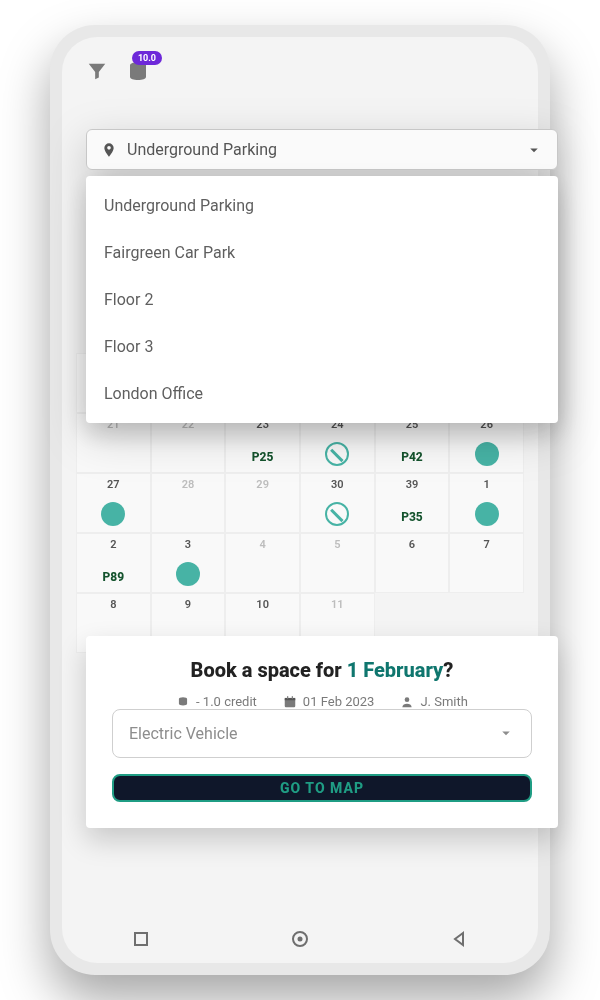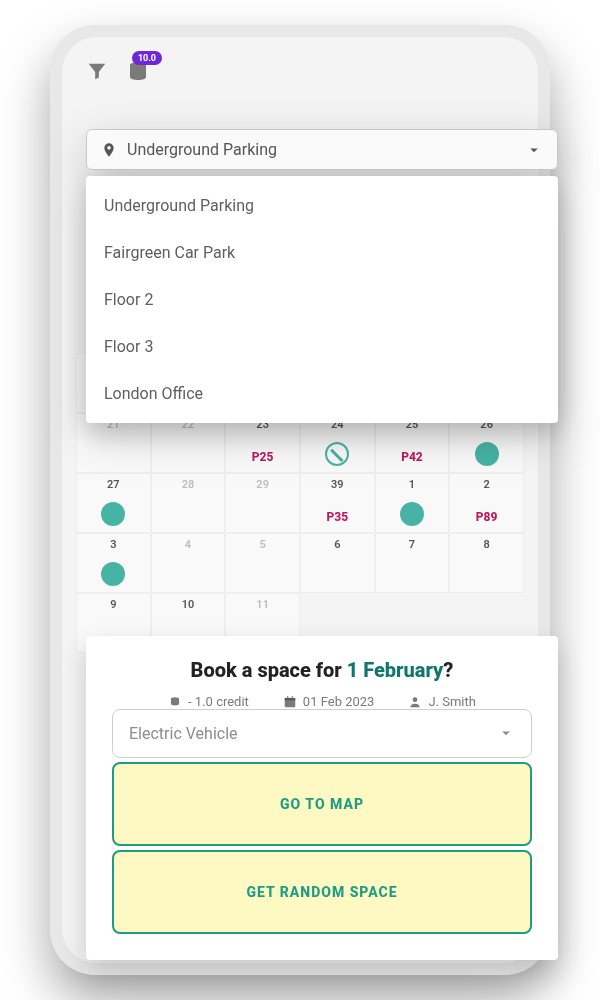--- a/index.html
+++ b/index.html
@@ -48,21 +48,21 @@
 
   
   .cal-wrap { padding: 0 14px; }
   .cal-grid { display: grid; grid-template-columns: repeat(6, 1fr); gap: 0; }
   .cell {
     height: 60px; border: 1px solid #eee; background: #f9f9f9;
     position: relative; font-size: 11px; color: #8a8a8a;
   }
   .cell .dnum { position: absolute; top: 4px; left: 0; right: 0; text-align: center; font-weight: 600; color: #555; }
   .cell.dim .dnum { color: #bdbdbd; }
-  .cell .tag { position: absolute; bottom: 8px; left: 0; right: 0; text-align: center; font-weight: 800; font-size: 12px; color: #be185d; }
+  .cell .tag { position: absolute; bottom: 8px; left: 0; right: 0; text-align: center; font-weight: 800; font-size: 12px; color: #14532d; }
   .cell .dot { position: absolute; bottom: 6px; left: 50%; transform: translateX(-50%); width: 24px; height: 24px; border-radius: 50%; background: #47b3a5; }
   .cell .no {
     position: absolute; bottom: 6px; left: 50%; transform: translateX(-50%);
     width: 24px; height: 24px; border-radius: 50%; border: 2.5px solid #47b3a5;
   }
   .cell .no::after {
     content: ""; position: absolute; left: 2px; right: 2px; top: 50%; height: 2.5px;
     background: #47b3a5; transform: rotate(45deg); transform-origin: center;
   }
   .cell.sel { background: #e38b2a; }
@@ -90,32 +90,32 @@
 
   
   .card {
     position: absolute; left: 36px; right: 6px; top: 610px;
     background: #fff; border-radius: 4px;
     box-shadow: 0 12px 28px rgba(0,0,0,0.18);
     padding: 22px 26px 26px; z-index: 15;
   }
   .card-title { text-align: center; font-size: 20px; font-weight: 800; color: #222; }
   .card-title .hi { color: #0f766e; }
-  .meta-row { display: flex; justify-content: center; gap: 34px; margin-top: 12px; color: #7a7a7a; font-size: 13px; }
+  .meta-row { display: flex; justify-content: center; gap: 26px; margin-top: 12px; color: #7a7a7a; font-size: 13px; }
   .meta-row span { display: inline-flex; align-items: center; gap: 6px; }
   .vehicle-select {
     margin-top: 0; border: 1px solid #cfcfcf; border-radius: 8px;
     padding: 14px 16px; color: #8d8d8d; display: flex; align-items: flex-start;
   }
   .vehicle-select .chev { margin-left: auto; }
   .btn {
-    margin-top: 4px; width: 100%; text-align: center;
-    border: 2px solid #1f9d84; border-radius: 8px; padding: 32px 10px;
+    margin-top: 16px; width: 100%; text-align: center;
+    border: 2px solid #1f9d84; border-radius: 8px; padding: 4px 10px;
     color: #1f9d84; font-weight: 800; letter-spacing: 1px; font-size: 14px;
-    background: #fef9c3;
+    background: #0f172a;
   }
 
   
   .navbar {
     position: absolute; left: 0; right: 0; bottom: 0; height: 48px;
     display: flex; align-items: center; justify-content: space-around;
     color: #6f6f6f;
   }
 
   svg { display: block; }
@@ -197,20 +197,24 @@
             <div class="dnum">27</div>
             <div class="dot"></div>
           </div>
           <div class="cell dim">
             <div class="dnum">28</div>
           </div>
           <div class="cell dim">
             <div class="dnum">29</div>
           </div>
           <div class="cell">
+            <div class="dnum">30</div>
+            <div class="no"></div>
+          </div>
+          <div class="cell">
             <div class="dnum">39</div>
             <div class="tag">P35</div>
           </div>
           <div class="cell">
             <div class="dnum">1</div>
             <div class="dot"></div>
           </div>
           <div class="cell">
             <div class="dnum">2</div>
             <div class="tag">P89</div>
@@ -311,14 +315,13 @@
       <span>J. Smith</span>
     </span>
   </div>
   <div class="vehicle-select">
     <span>Electric Vehicle</span>
     <svg class="chev" width="18" height="18" viewBox="0 0 24 24" fill="#8d8d8d">
         <path d="M7 10l5 5 5-5z"></path>
       </svg>
   </div>
   <div class="btn">GO TO MAP</div>
-  <div class="btn">GET RANDOM SPACE</div>
 </div>
 
 </body></html>

